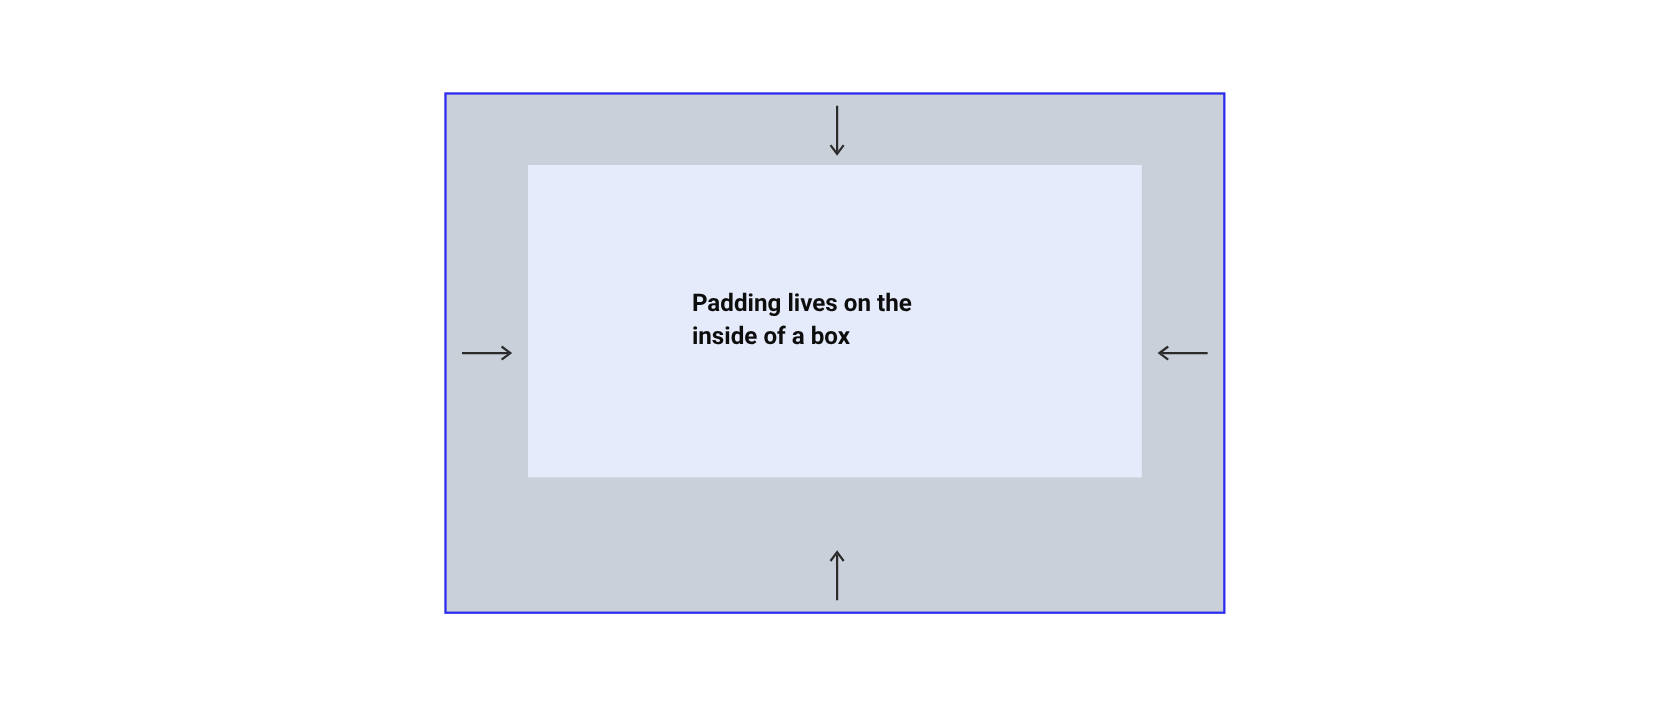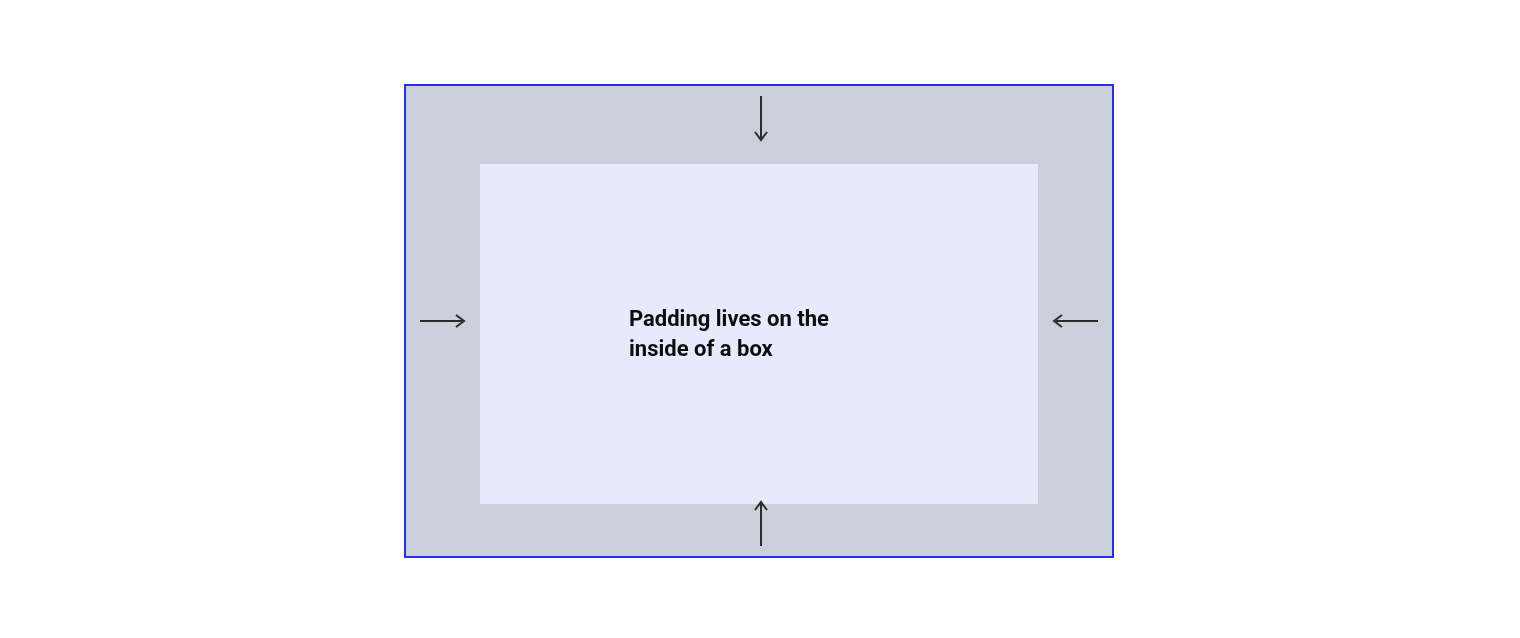--- a/index.html
+++ b/index.html
@@ -21,26 +21,25 @@
       width: 710px;
       height: 474px;
       border: 2px solid #2a2af0;
       background: #cad0da;
     }
     .inner-box {
       position: absolute;
       left: 74px;
       top: 64px;
       width: 558px;
-      height: 340px;
+      height: 284px;
       background: #e5ebfb;
       display: flex;
       align-items: center;
       justify-content: center;
-      margin-top: 14px;
     }
     .caption {
       font-size: 22px;
       font-weight: 700;
       color: #0d0d0d;
       line-height: 1.35;
       width: 260px;
       text-align: left;
     }
     .arrow {

